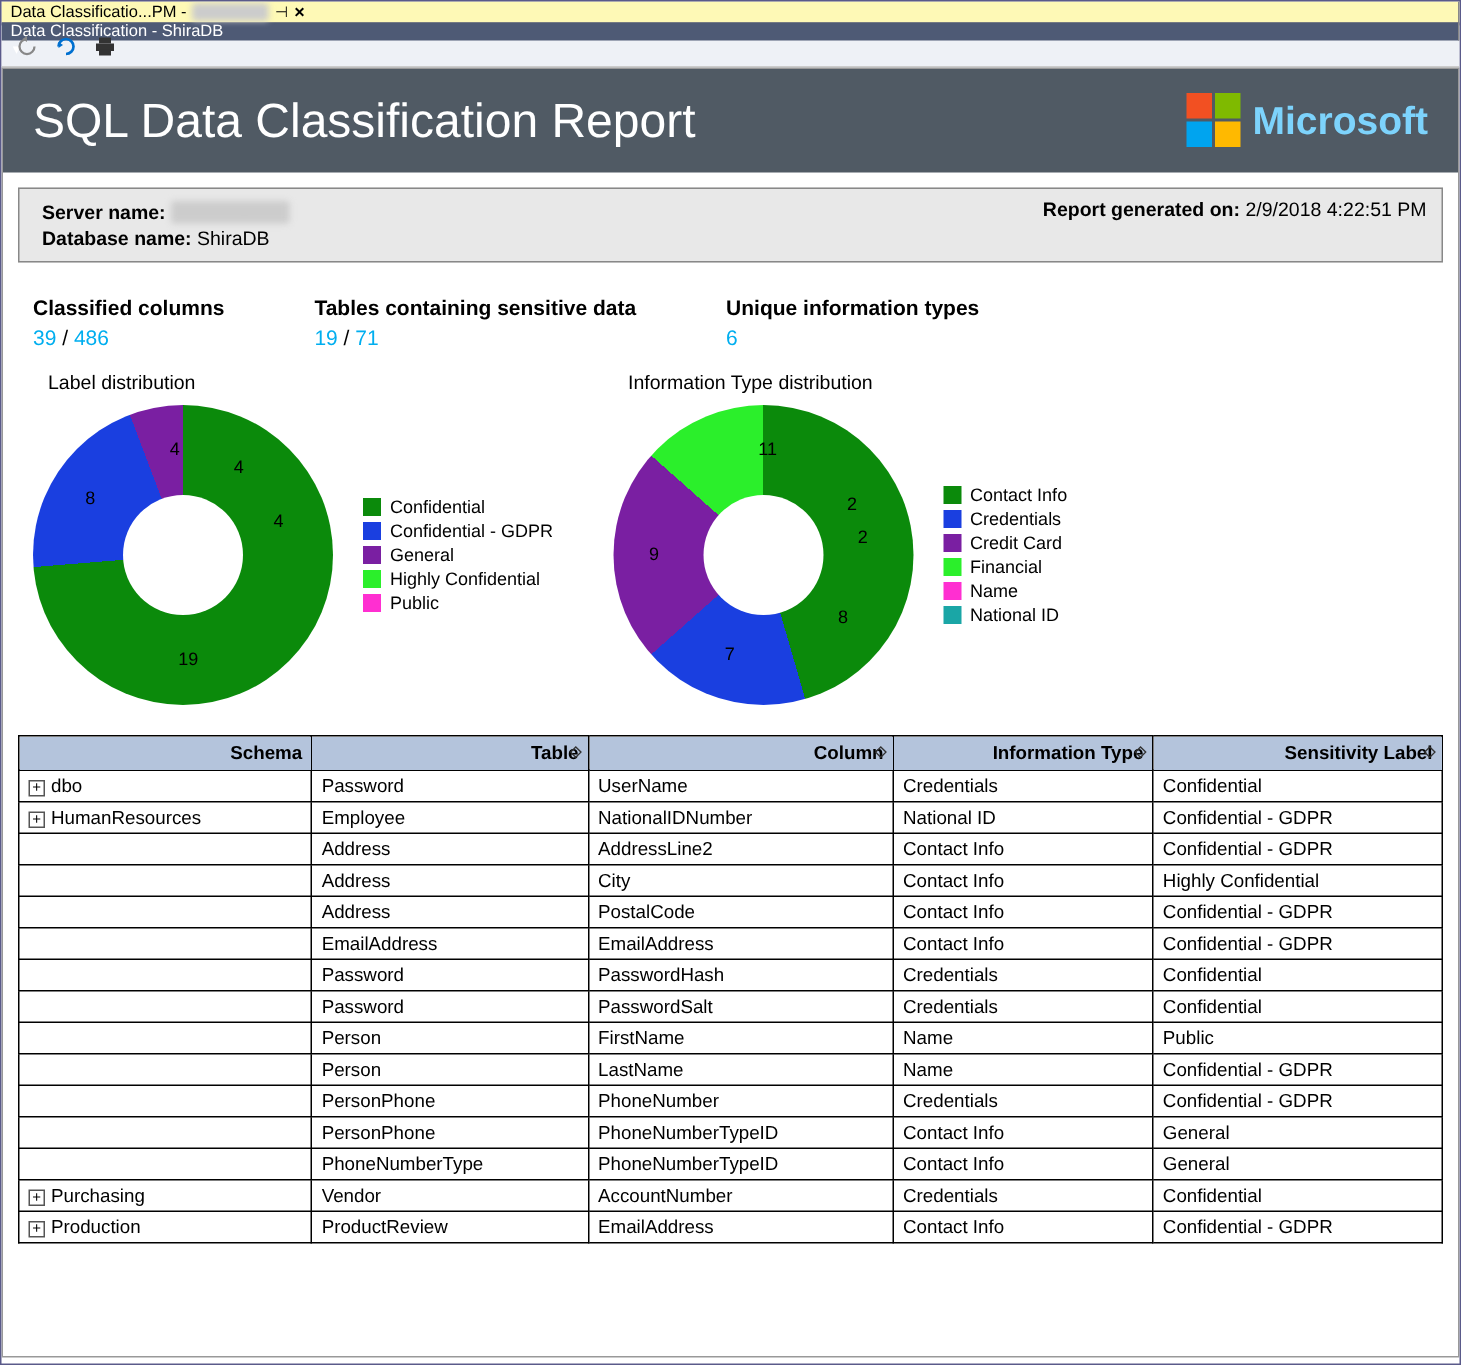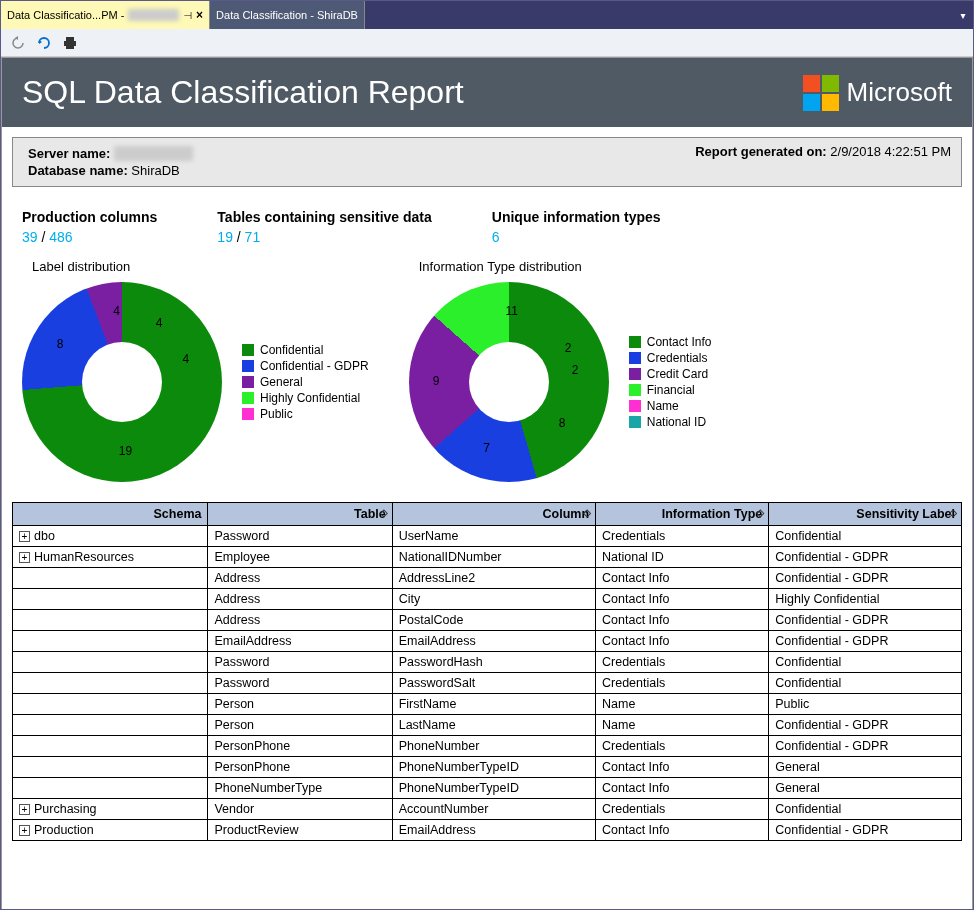--- a/index.html
+++ b/index.html
@@ -1,32 +1,32 @@
 <!DOCTYPE html>
 <html><head>
 <meta charset="utf-8">
 <style>
 * { box-sizing: border-box; margin: 0; padding: 0; }
 body { font-family: "Segoe UI", Tahoma, sans-serif; background: #fff; width: 974px; height: 910px; overflow: hidden; border: 1px solid #5a5a8a; }
-.titlebar { background: #3a3a6a; height: 28px; display: flex; align-items: stretch; }
+.titlebar { background: #3a3a6a; height: 16px; display: flex; align-items: stretch; flex-direction: column; }
 .tab { display: flex; align-items: center; padding: 0 6px; font-size: 11px; background: #fef9b6; color: #000; border-right: 1px solid #888; gap: 4px; }
 .tab.inactive { background: #4e5a75; color: #fff; }
 .tab .pin { font-size: 10px; }
 .tab .close { font-size: 12px; font-weight: bold; cursor: pointer; }
 .titlebar-spacer { flex: 1; }
 .titlebar-dropdown { width: 20px; display:flex; align-items:center; justify-content:center; color:#fff; font-size:10px; }
 .toolbar { background: #eef1f6; height: 28px; display: flex; align-items: center; gap: 8px; padding: 0 8px; border-bottom: 1px solid #ccc; }
 .toolbar .tb-icon { width: 18px; height: 18px; display:flex; align-items:center; justify-content:center; cursor:pointer; color:#333; }
 .content { position: relative; height: calc(100% - 48px); overflow-y: auto; border: 1px solid #999; margin: 0; }
-.header-banner { background: #505a64; color: #fff; padding: 16px 20px; display:flex; align-items:center; justify-content:space-between; }
+.header-banner { background: #505a64; color: #fff; padding: 16px 20px; display:flex; align-items:flex-start; justify-content:space-between; }
 .header-banner h1 { font-weight: 300; font-size: 32px; }
 .ms-logo { display:flex; align-items:center; gap:8px; }
 .ms-logo-squares { width: 36px; height: 36px; display:grid; grid-template-columns:1fr 1fr; grid-template-rows:1fr 1fr; gap:2px; }
 .ms-logo-squares div:nth-child(1){background:#f25022;} .ms-logo-squares div:nth-child(2){background:#7fba00;} .ms-logo-squares div:nth-child(3){background:#00a4ef;} .ms-logo-squares div:nth-child(4){background:#ffb900;}
-.ms-logo-text { color:#ffffff; font-size: 26px; font-weight: 400; }
+.ms-logo-text { color:#7dd3fc; font-size: 26px; font-weight: 700; }
 .info-box { margin: 10px; border: 1px solid #888; background: #e8e8e8; padding: 6px 10px; font-size: 13px; display:flex; justify-content:space-between; }
 .info-box b { font-weight: bold; }
 .info-left div { margin: 2px 5px; }
 .blurred { background:#ccc; color:#ccc; filter:blur(2px); border-radius:2px; padding:0 20px; }
 .stats { display:flex; gap:60px; padding: 12px 20px 4px; }
 .stat-block { }
 .stat-label { font-weight: bold; font-size: 14px; margin-bottom: 4px; }
 .stat-value { font-size: 14px; color:#00aeef; font-weight: 400; }
 .stat-value .sep { color:#000; }
 .charts { display:flex; gap:40px; padding: 10px 20px 20px; align-items: flex-end; }
@@ -103,21 +103,21 @@
       <div><b>Server name:</b> <span class="blurred">hidden</span></div>
       <div><b>Database name:</b> <span>ShiraDB</span></div>
     </div>
     <div class="info-right">
       <b>Report generated on:</b> <span>2/9/2018 4:22:51 PM</span>
     </div>
   </div>
 
   <div class="stats">
     <div class="stat-block">
-      <div class="stat-label">Production columns</div>
+      <div class="stat-label">Classified columns</div>
       <div class="stat-value"><span>39</span> <span class="sep">/</span> <span>486</span></div>
     </div>
     <div class="stat-block">
       <div class="stat-label">Tables containing sensitive data</div>
       <div class="stat-value"><span>19</span> <span class="sep">/</span> <span>71</span></div>
     </div>
     <div class="stat-block">
       <div class="stat-label">Unique information types</div>
       <div class="stat-value"><span>6</span></div>
     </div>

